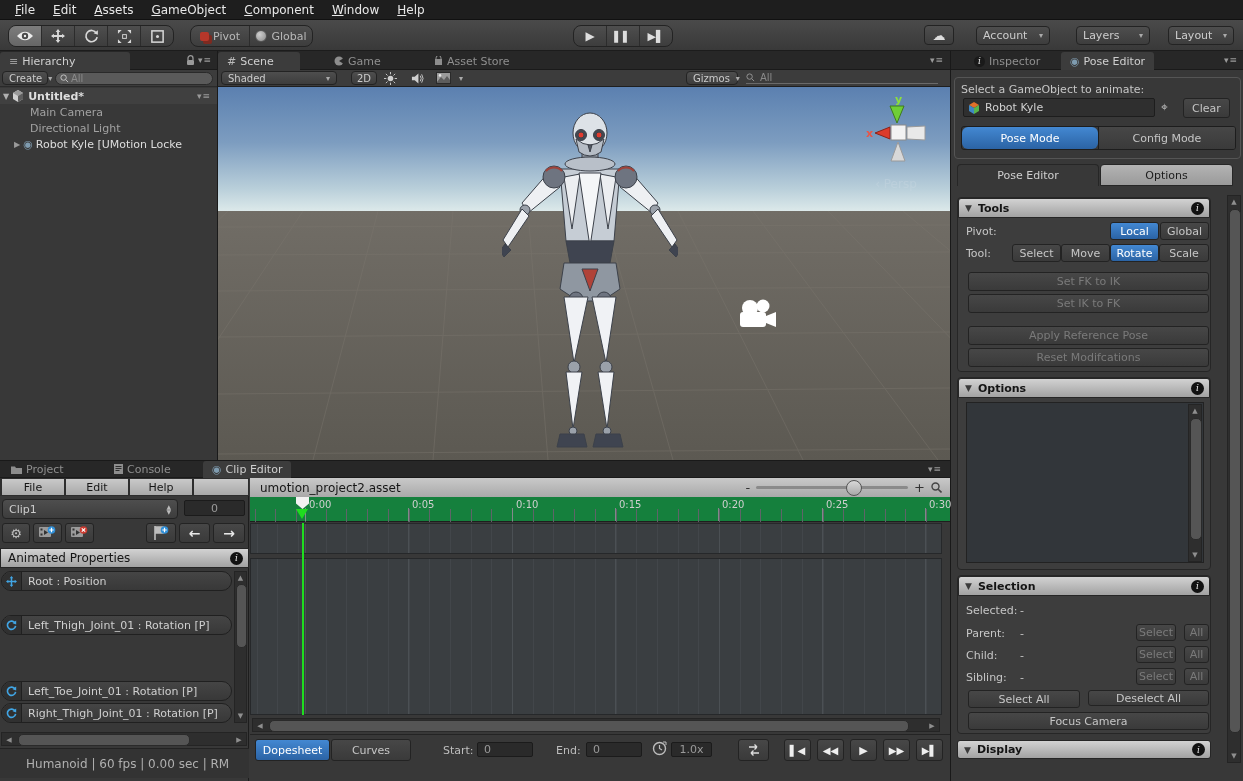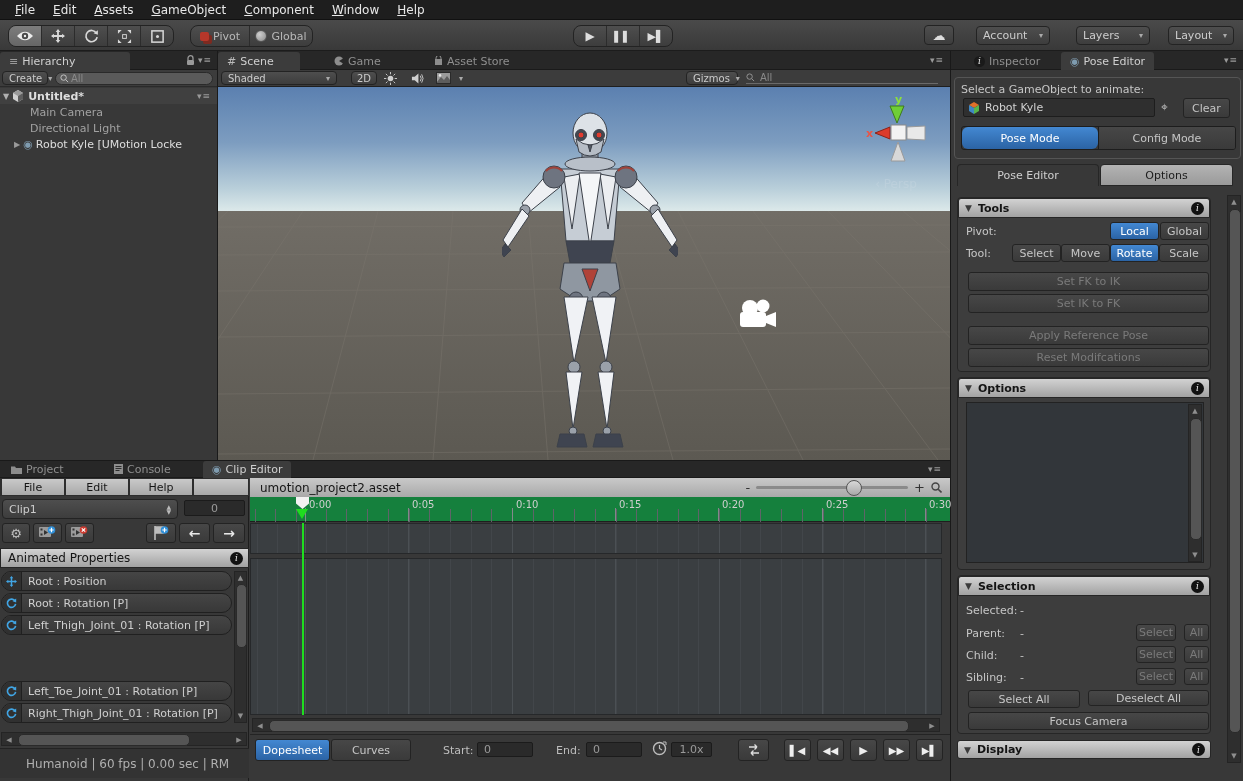--- a/index.html
+++ b/index.html
@@ -624,29 +624,20 @@
       </div>
 
       <div class="ab prow" style="left:1px;top:93px;width:231px;height:20px">
         <span class="pic">
             <svg width="11" height="11" viewBox="0 0 12 12">
               <path d="M6 0 8 2.5 6.8 2.5 6.8 5.2 9.5 5.2 9.5 4 12 6 9.5 8 9.5 6.8 6.8 6.8 6.8 9.5 8 9.5 6 12 4 9.5 5.2 9.5 5.2 6.8 2.5 6.8 2.5 8 0 6 2.5 4 2.5 5.2 5.2 5.2 5.2 2.5 4 2.5 Z" fill="#41a5e4"></path>
             </svg>
           </span>
         <span class="ptxt">Root : Position</span>
       </div>
-      <div class="ab prow" style="left:1px;top:115px;width:231px;height:20px">
-        <span class="pic">
-            <svg width="11" height="11" viewBox="0 0 16 16">
-              <path d="M13.2 4.4 A6 6 0 1 0 14 8.6" fill="none" stroke="#41a5e4" stroke-width="2.4"></path>
-              <path d="M14.8 0.8 14.8 6.4 9.6 4.6 Z" fill="#41a5e4"></path>
-            </svg>
-          </span>
-        <span class="ptxt">Root : Rotation [P]</span>
-      </div>
       <div class="ab prow" style="left:1px;top:137px;width:231px;height:20px">
         <span class="pic">
             <svg width="11" height="11" viewBox="0 0 16 16">
               <path d="M13.2 4.4 A6 6 0 1 0 14 8.6" fill="none" stroke="#41a5e4" stroke-width="2.4"></path>
               <path d="M14.8 0.8 14.8 6.4 9.6 4.6 Z" fill="#41a5e4"></path>
             </svg>
           </span>
         <span class="ptxt">Left_Thigh_Joint_01 : Rotation [P]</span>
       </div>
       <div class="ab prow" style="left:1px;top:203px;width:231px;height:20px">

